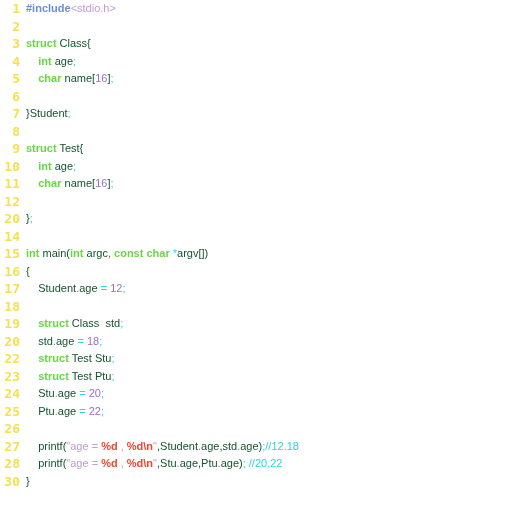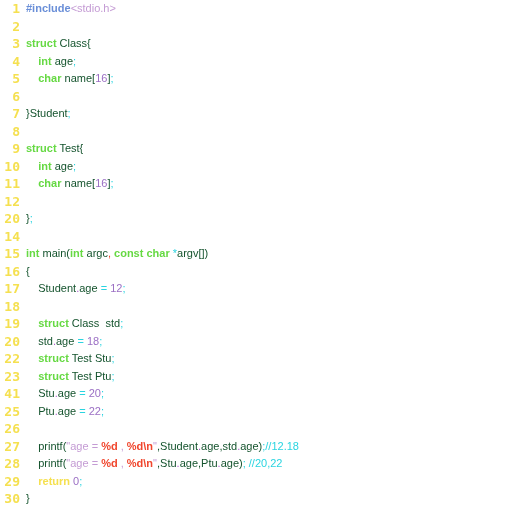--- a/index.html
+++ b/index.html
@@ -84,21 +84,20 @@
       <div class="code-line"><span class="gutter-num">20</span><span class="code-text"><span class="t-plain">}</span><span class="t-op">;</span></span></div>
       <div class="code-line"><span class="gutter-num">14</span><span class="code-text"></span></div>
       <div class="code-line"><span class="gutter-num">15</span><span class="code-text"><span class="t-kw">int</span><span class="t-plain"> main(</span><span class="t-kw">int</span><span class="t-plain"> argc</span><span class="t-comma">,</span><span class="t-plain"> </span><span class="t-kw">const</span><span class="t-plain"> </span><span class="t-kw">char</span><span class="t-plain"> </span><span class="t-op">*</span><span class="t-plain">argv[])</span></span></div>
       <div class="code-line"><span class="gutter-num">16</span><span class="code-text"><span class="t-plain">{</span></span></div>
       <div class="code-line"><span class="gutter-num">17</span><span class="code-text"><span class="t-plain">    Student</span><span class="t-dot">.</span><span class="t-plain">age </span><span class="t-op">=</span><span class="t-plain"> </span><span class="t-num">12</span><span class="t-op">;</span></span></div>
       <div class="code-line"><span class="gutter-num">18</span><span class="code-text"></span></div>
       <div class="code-line"><span class="gutter-num">19</span><span class="code-text"><span class="t-plain">    </span><span class="t-kw">struct</span><span class="t-plain"> Class  std</span><span class="t-op">;</span></span></div>
       <div class="code-line"><span class="gutter-num">20</span><span class="code-text"><span class="t-plain">    std</span><span class="t-dot">.</span><span class="t-plain">age </span><span class="t-op">=</span><span class="t-plain"> </span><span class="t-num">18</span><span class="t-op">;</span></span></div>
       <div class="code-line"><span class="gutter-num">22</span><span class="code-text"><span class="t-plain">    </span><span class="t-kw">struct</span><span class="t-plain"> Test Stu</span><span class="t-op">;</span></span></div>
       <div class="code-line"><span class="gutter-num">23</span><span class="code-text"><span class="t-plain">    </span><span class="t-kw">struct</span><span class="t-plain"> Test Ptu</span><span class="t-op">;</span></span></div>
-      <div class="code-line"><span class="gutter-num">41</span><span class="code-text"><span class="t-plain">    Stu</span><span class="t-dot">.</span><span class="t-plain">age </span><span class="t-op">=</span><span class="t-plain"> </span><span class="t-num">20</span><span class="t-op">;</span></span></div>
+      <div class="code-line"><span class="gutter-num">24</span><span class="code-text"><span class="t-plain">    Stu</span><span class="t-dot">.</span><span class="t-plain">age </span><span class="t-op">=</span><span class="t-plain"> </span><span class="t-num">20</span><span class="t-op">;</span></span></div>
       <div class="code-line"><span class="gutter-num">25</span><span class="code-text"><span class="t-plain">    Ptu</span><span class="t-dot">.</span><span class="t-plain">age </span><span class="t-op">=</span><span class="t-plain"> </span><span class="t-num">22</span><span class="t-op">;</span></span></div>
       <div class="code-line"><span class="gutter-num">26</span><span class="code-text"></span></div>
       <div class="code-line"><span class="gutter-num">27</span><span class="code-text"><span class="t-plain">    printf(</span><span class="t-str">"age = </span><span class="t-fmt">%d</span><span class="t-str"> , </span><span class="t-fmt">%d</span><span class="t-fmt">\n</span><span class="t-str">"</span><span class="t-plain">,Student</span><span class="t-dot">.</span><span class="t-plain">age</span><span class="t-plain">,std</span><span class="t-dot">.</span><span class="t-plain">age)</span><span class="t-op">;</span><span class="t-cmt">//12.18</span></span></div>
       <div class="code-line"><span class="gutter-num">28</span><span class="code-text"><span class="t-plain">    printf(</span><span class="t-str">"age = </span><span class="t-fmt">%d</span><span class="t-str"> , </span><span class="t-fmt">%d</span><span class="t-fmt">\n</span><span class="t-str">"</span><span class="t-plain">,Stu</span><span class="t-dot">.</span><span class="t-plain">age</span><span class="t-plain">,Ptu</span><span class="t-dot">.</span><span class="t-plain">age)</span><span class="t-op">;</span><span class="t-plain"> </span><span class="t-cmt">//20,22</span></span></div>
-      <div class="code-line"><span class="gutter-num">29</span><span class="code-text"><span class="t-plain">    </span><span class="t-kw2">return</span><span class="t-plain"> </span><span class="t-num">0</span><span class="t-op">;</span></span></div>
       <div class="code-line"><span class="gutter-num">30</span><span class="code-text"><span class="t-plain">}</span></span></div>
     </div>
 </div>
 
 </body></html>

